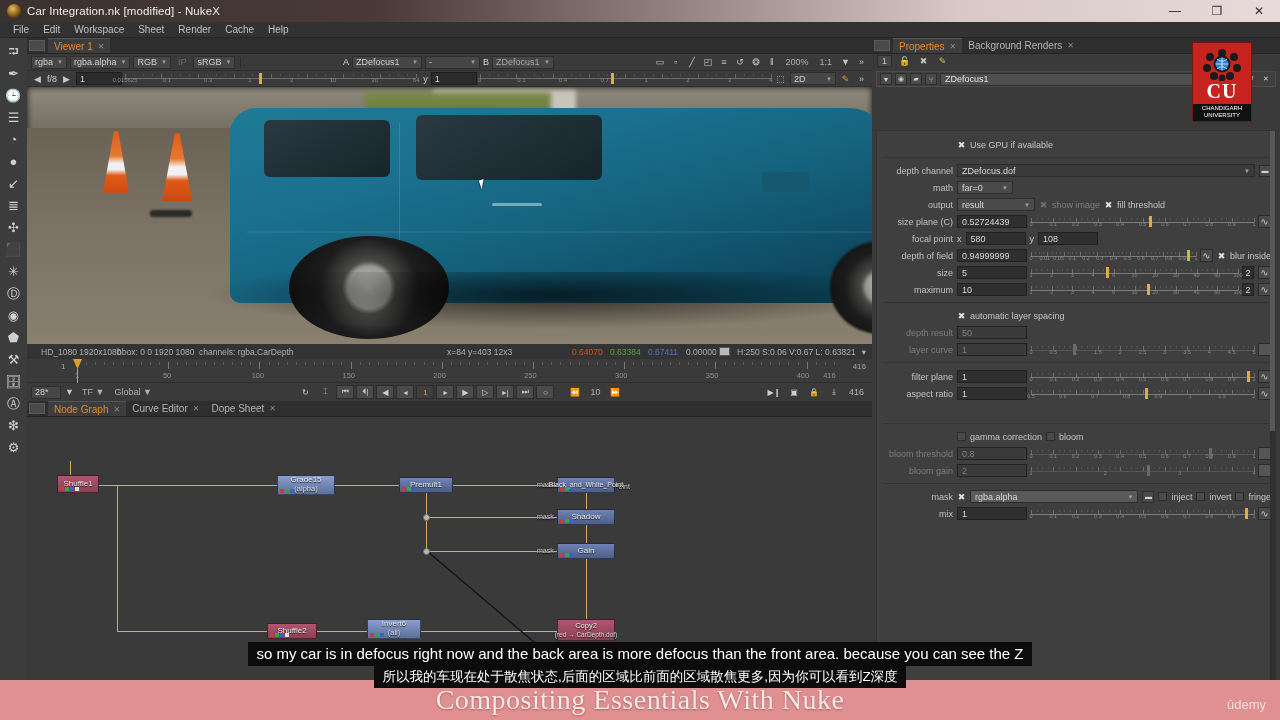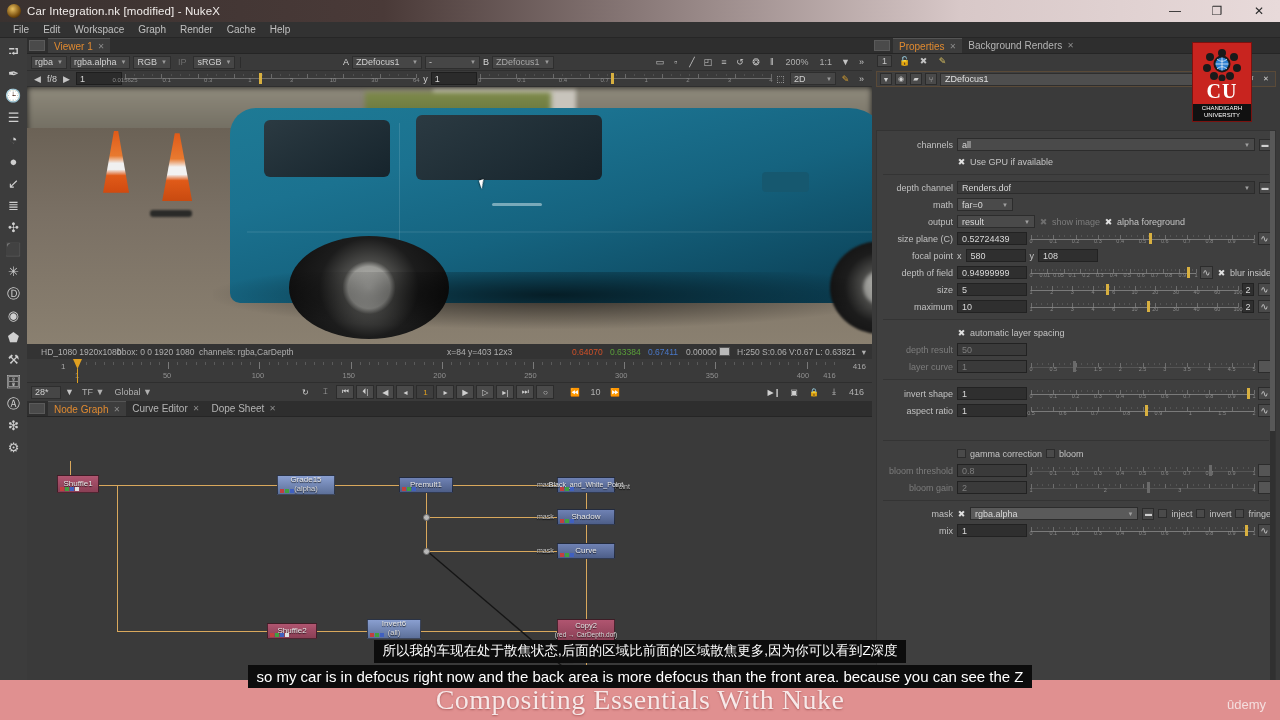--- a/index.html
+++ b/index.html
@@ -202,21 +202,21 @@
     <div>—</div>
     <div>❐</div>
     <div class="close">✕</div>
   </div>
 </div>
 
 <div class="menubar">
   <span>File</span>
   <span>Edit</span>
   <span>Workspace</span>
-  <span>Graph</span>
+  <span>Sheet</span>
   <span>Render</span>
   <span>Cache</span>
   <span>Help</span>
 </div>
 
 <div class="ltoolbar">
   <div class="ti">⮒</div>
   <div class="ti">✒</div>
   <div class="ti">🕒</div>
   <div class="ti">☰</div>
@@ -674,21 +674,21 @@
     <div class="node blue2" style="left:530px;top:48px;width:58px;height:16px">
       <span>Shadow</span>
       <div class="chips">
           <i style="background:#c04040"></i>
           <i style="background:#40a040"></i>
           <i style="background:#4060c0"></i>
         </div>
     </div>
 
     <div class="node blue2" style="left:530px;top:82px;width:58px;height:16px">
-      <span>Curve</span>
+      <span>Gain</span>
       <div class="chips">
           <i style="background:#c04040"></i>
           <i style="background:#40a040"></i>
           <i style="background:#4060c0"></i>
         </div>
     </div>
 
     <div class="node pink" style="left:240px;top:162px;width:50px;height:16px">
       <span>Shuffle2</span>
       <div class="chips">
@@ -758,42 +758,34 @@
     <div class="sqbtn hl">▨</div>
     <div class="sqbtn">▩</div>
     <div class="sqbtn" style="opacity:.4">❐</div>
     <div class="sqbtn" style="border:none;background:none">↺</div>
     <div class="sqbtn" style="border:none;background:none">✕</div>
   </div>
 
 
   <div class="pbody">
 
-    <div class="prow">
-      <span class="plab">channels</span>
-      <div class="pdd" style="flex:1">
-        <span>all</span>
-        <span class="ar">▼</span>
-      </div>
-      <div class="sqbtn">▬</div>
-    </div>
 
 
     <div class="prow">
       <span class="plab"></span>
       <span class="chk">✖</span>
       <span class="ctext">Use GPU if available</span>
     </div>
 
     <div class="sep"></div>
 
     <div class="prow">
       <span class="plab">depth channel</span>
       <div class="pdd" style="flex:1;background:#3a3a3a">
-        <span>Renders.dof</span>
+        <span>ZDefocus.dof</span>
         <span class="ar">▼</span>
       </div>
       <div class="sqbtn">▬</div>
     </div>
 
     <div class="prow">
       <span class="plab">math</span>
       <div class="pdd" style="width:56px">
         <span>far=0</span>
         <span class="ar">▼</span>
@@ -802,21 +794,21 @@
 
     <div class="prow">
       <span class="plab">output</span>
       <div class="pdd" style="width:78px">
         <span>result</span>
         <span class="ar">▼</span>
       </div>
       <span class="chk" style="color:#6e6e6e">✖</span>
       <span class="ctext dim">show image</span>
       <span class="chk">✖</span>
-      <span class="ctext">alpha foreground</span>
+      <span class="ctext">fill threshold</span>
     </div>
 
     <div class="prow">
       <span class="plab">size plane (C)</span>
       <div class="pin" style="width:70px">0.52724439</div>
       <div class="psl" id="sl_focus">
           <div class="trk"></div>
           <div class="tick" style="left: 0%; opacity: 1; height: 4px;"></div>
           <div class="tick" style="left: 2.5%; opacity: 0.45; height: 2px;"></div>
           <div class="tick" style="left: 5%; opacity: 0.45; height: 2px;"></div>
@@ -1146,21 +1138,21 @@
           <div class="lab" style="left: 100%;">5</div>
           <div class="hd" style="left: 19%;"></div>
         </div>
       <div class="curvebtn" style="background:#555"></div>
     </div>
 
     <div class="sep"></div>
 
 
     <div class="prow" style="margin-top:6px">
-      <span class="plab">invert shape</span>
+      <span class="plab">filter plane</span>
       <div class="pin" style="width:70px">1</div>
       <div class="psl" id="sl_shape">
           <div class="trk"></div>
           <div class="tick" style="left: 0%; opacity: 1; height: 4px;"></div>
           <div class="tick" style="left: 2.5%; opacity: 0.45; height: 2px;"></div>
           <div class="tick" style="left: 5%; opacity: 0.45; height: 2px;"></div>
           <div class="tick" style="left: 7.5%; opacity: 0.45; height: 2px;"></div>
           <div class="tick" style="left: 10%; opacity: 1; height: 4px;"></div>
           <div class="tick" style="left: 12.5%; opacity: 0.45; height: 2px;"></div>
           <div class="tick" style="left: 15%; opacity: 0.45; height: 2px;"></div>
@@ -1508,15 +1500,15 @@
     <div>UNIVERSITY</div>
   </div>
 </div>
 
 <div class="banner">
   <span class="btxt">Compositing Essentials With Nuke</span>
 </div>
 <div class="udemy">ûdemy</div>
 
 <div class="subwrap">
+  <div><span class="sub-en">so my car is in defocus right now and the back area is more defocus than the front area. because you can see the Z</span></div>
   <div><span class="sub-cn">所以我的车现在处于散焦状态,后面的区域比前面的区域散焦更多,因为你可以看到Z深度</span></div>
-  <div><span class="sub-en">so my car is in defocus right now and the back area is more defocus than the front area. because you can see the Z</span></div>
 </div>
 
 </body></html>

